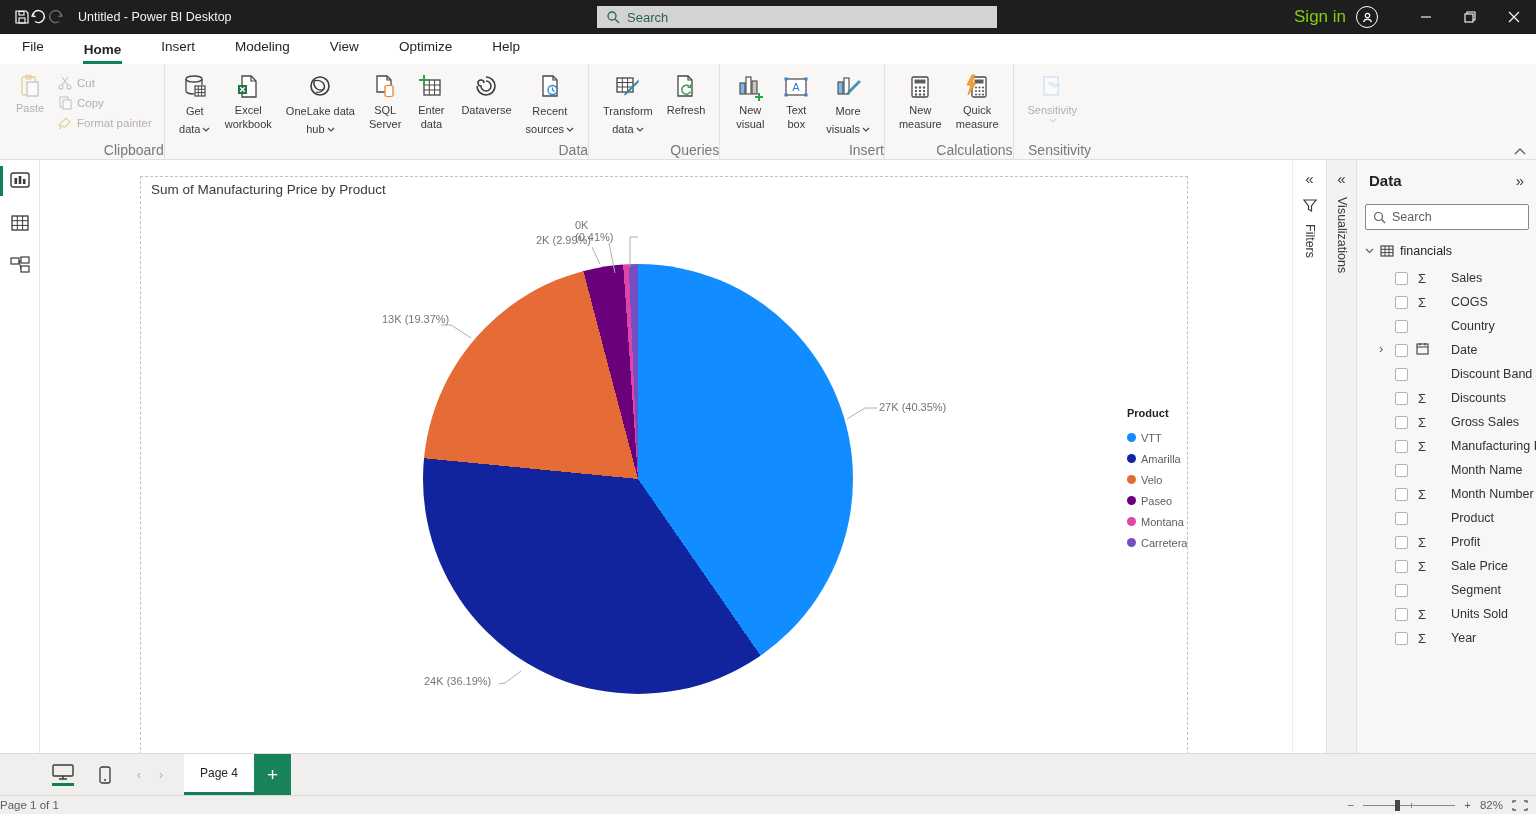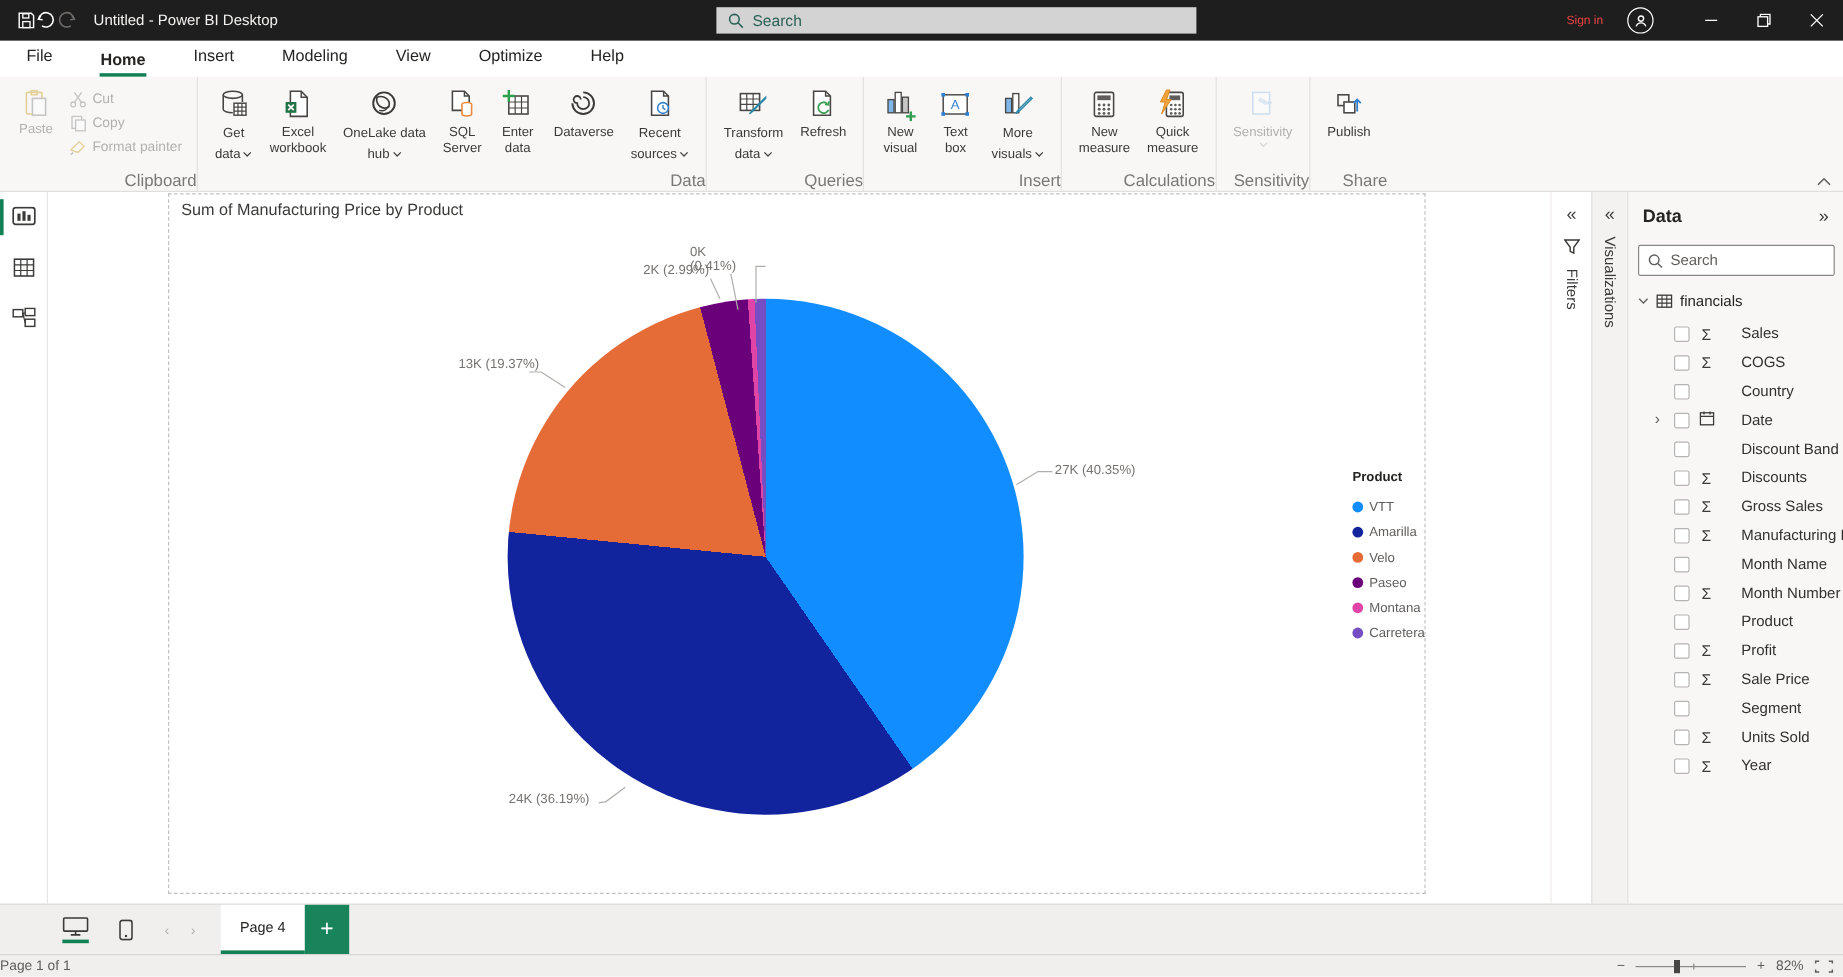--- a/index.html
+++ b/index.html
@@ -6,21 +6,21 @@
   html,body{width:1536px;height:814px;overflow:hidden;font-family:"Liberation Sans",sans-serif;background:#fff;position:relative}
   svg{display:block}
   
   .titlebar{position:absolute;left:0;top:0;width:1536px;height:34px;background:#1f1e1e;color:#fff;display:flex;align-items:center}
   .tb-left{display:flex;align-items:center;padding-left:14px}
   .tb-title{font-size:12.5px;margin-left:14px;color:#f3f2f1}
   .tb-search{position:absolute;left:597px;top:6px;width:400px;height:22px;background:#d3d3d3;display:flex;align-items:center;padding:0 9px;gap:7px}
   .tb-search input{border:none;background:transparent;outline:none;font-size:13px;color:#1e5c52;width:100%;font-family:"Liberation Sans",sans-serif}
   .tb-search input::placeholder{color:#2a6157}
   .tb-right{position:absolute;right:0;top:0;height:34px;display:flex;align-items:center}
-  .signin{font-size:10px;color:#ef4444;margin-right:20px}
+  .signin{font-size:17px;color:#84cc16;margin-right:10px}
   .avatar{width:22px;height:22px;border:1.5px solid #fff;border-radius:50%;display:flex;align-items:center;justify-content:center;margin-right:26px}
   .winbtn{width:44px;height:34px;display:flex;align-items:center;justify-content:center}
   
   .menubar{position:absolute;left:0;top:34px;width:1536px;height:30px;background:#fff;display:flex;align-items:flex-end;padding-left:21px;gap:38px}
   .menu-item{font-size:13.5px;color:#252423;padding:5px 1px 7px;border-bottom:3px solid transparent}
   .menu-item.active{font-weight:bold;border-bottom-color:#118055;padding-bottom:4px}
   
   .ribbon{position:absolute;left:0;top:64px;width:1536px;height:96px;background:#f8f7f6;border-bottom:1px solid #e1dfdd;display:flex}
   .rgroup{position:relative;height:100%;display:flex;align-items:flex-start;padding:5px 8px 18px;gap:2px}
   .rgroup + .rgroup{border-left:1px solid #e4e2e0}
@@ -32,21 +32,21 @@
   .chev{display:inline-block;margin-left:2px;vertical-align:1px}
   .clip-col{display:flex;flex-direction:column;justify-content:flex-start;gap:4px;padding-top:6px}
   .smallbtn{display:flex;align-items:center;gap:5px;font-size:11.5px;color:#b3b1af;padding:1px 4px}
   .smallbtn svg{opacity:.45}
   .ribbon-collapse{position:absolute;right:10px;bottom:4px}
   
   .view-sidebar{position:absolute;left:0;top:160px;width:40px;height:593px;background:#fff;border-right:1px solid #e8e6e4}
   .vs-item{position:relative;width:40px;height:42px;display:flex;align-items:center;justify-content:center}
   .vs-item.active::before{content:"";position:absolute;left:0;top:6px;bottom:6px;width:3px;background:#118055}
   .canvas{position:absolute;left:41px;top:160px;width:1285px;height:593px;background:#fff}
-  .visual{position:absolute;left:99px;top:1px;width:1048px;height:584px;border:1px dashed #c3c1bf}
+  .visual{position:absolute;left:99px;top:16px;width:1048px;height:584px;border:1px dashed #c3c1bf}
   .visual-title{position:absolute;left:10px;top:5px;font-size:13.5px;color:#3b3a39}
   .pie{position:absolute;left:282px;top:87px;width:430px;height:430px;border-radius:50%}
   .pie-label{position:absolute;font-size:11px;color:#767472;white-space:nowrap}
   .leader{position:absolute;left:0;top:0;pointer-events:none}
   .legend{position:absolute;left:986px;top:230px}
   .legend-title{font-size:11px;font-weight:bold;color:#252423;margin-bottom:8px}
   .legend-item{display:flex;align-items:center;gap:5px;height:21px}
   .legend-dot{width:9px;height:9px;border-radius:50%;flex:none}
   .legend-text{font-size:11px;color:#605e5c}
   .filters-strip{position:absolute;right:0;top:0;width:34px;height:100%;background:#fff;border-left:1px solid #efedeb;display:flex;flex-direction:column;align-items:center;padding-top:10px;gap:12px}
@@ -421,33 +421,20 @@
       <span class="rbtn-label">Sensitivity</span>
       <span class="chev">
           <svg width="8" height="5" viewBox="0 0 8 5">
             <path d="M1 1 L4 4 L7 1" fill="none" stroke="#b3b1af" stroke-width="1.1"></path>
           </svg>
         </span>
     </div>
     <div class="rgroup-label">Sensitivity</div>
   </div>
 
-  <div class="rgroup">
-    <div class="rbtn">
-      <span>
-          <svg width="28" height="28" viewBox="0 0 28 28">
-            <rect x="5" y="6" width="9" height="9" fill="none" stroke="#484644" stroke-width="1.3"></rect>
-            <rect x="10" y="12" width="9" height="9" fill="#fff" stroke="#484644" stroke-width="1.3"></rect>
-            <path d="M21 20 V10 M18 13 l3 -3 l3 3" fill="none" stroke="#2f7fd0" stroke-width="1.5"></path>
-          </svg>
-        </span>
-      <span class="rbtn-label">Publish</span>
-    </div>
-    <div class="rgroup-label">Share</div>
-  </div>
 
   <span class="ribbon-collapse">
       <svg width="12" height="7" viewBox="0 0 12 7">
         <path d="M1 6 L6 1 L11 6" fill="none" stroke="#605e5c" stroke-width="1.3"></path>
       </svg>
     </span>
 </div>
 
 <div class="view-sidebar">
   <div class="vs-item active">

